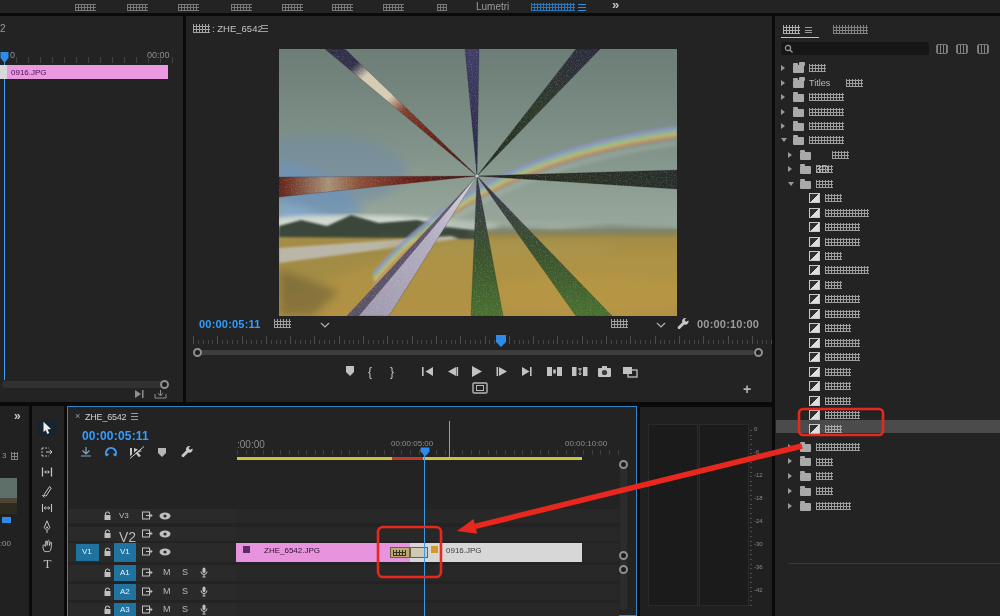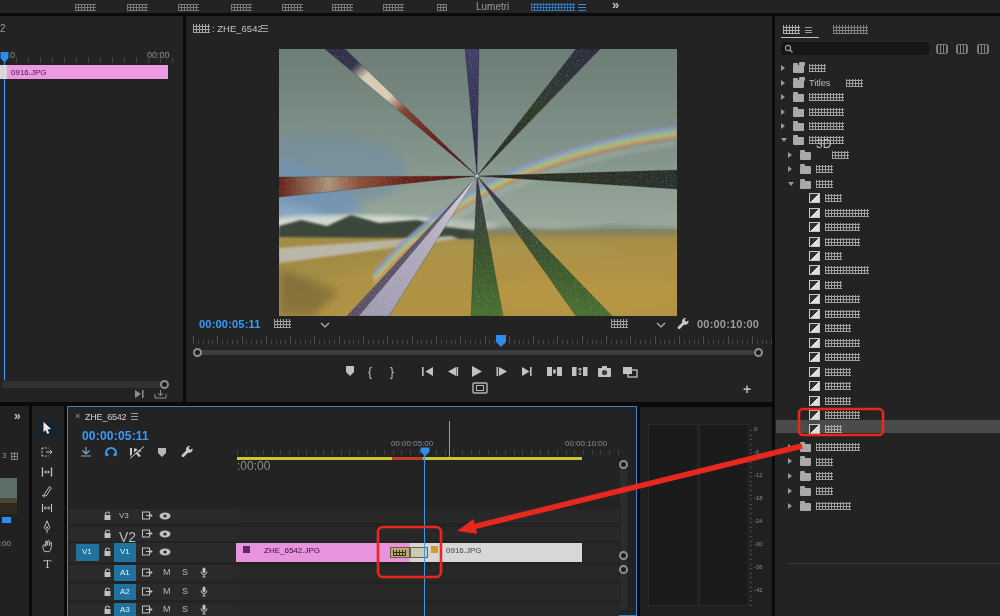--- a/index.html
+++ b/index.html
@@ -251,21 +251,21 @@
 <div class="folder" style="left:793px;top:109px"></div>
 <div class="abs" style="left:809px;top:108px"><i class="cn" style="width:35px;height:8px;color:#bdbdbd;"></i></div>
 <div class="tri-r" style="left:781px;top:123px"></div>
 <div class="folder" style="left:793px;top:123px"></div>
 <div class="abs" style="left:809px;top:122px"><i class="cn" style="width:35px;height:8px;color:#bdbdbd;"></i></div>
 <div class="tri-d" style="left:781px;top:138px"></div>
 <div class="folder" style="left:793px;top:137px"></div>
 <div class="abs" style="left:809px;top:136px"><i class="cn" style="width:35px;height:8px;color:#bdbdbd;"></i></div>
 <div class="tri-r" style="left:788px;top:152px"></div>
 <div class="folder" style="left:800px;top:152px"></div>
-<div class="tx" style="left:816px;top:137px;font-size:12px;color:#bdbdbd">3D </div>
+<div class="tx" style="left:816px;top:164px;font-size:10px;color:#bdbdbd">3D </div>
 <div class="abs" style="left:832px;top:151px"><i class="cn" style="width:17px;height:8px;color:#bdbdbd;"></i></div>
 <div class="tri-r" style="left:788px;top:166px"></div>
 <div class="folder" style="left:800px;top:166px"></div>
 <div class="abs" style="left:816px;top:165px"><i class="cn" style="width:17px;height:8px;color:#bdbdbd;"></i></div>
 <div class="tri-d" style="left:788px;top:182px"></div>
 <div class="folder" style="left:800px;top:181px"></div>
 <div class="abs" style="left:816px;top:180px"><i class="cn" style="width:17px;height:8px;color:#bdbdbd;"></i></div>
 <div class="ticon" style="left:810px;top:194px"></div>
 <div class="abs" style="left:825px;top:194px"><i class="cn" style="width:17px;height:8px;color:#bdbdbd;"></i></div>
 <div class="ticon" style="left:810px;top:209px"></div>
@@ -370,21 +370,21 @@
     </g>
 <g fill="#c8c8c8">
       <rect x="50" y="2" width="2" height="9"></rect>
       <path d="M54 2 L62 5 L58 6.5 L61 10 L58.6 11 L56 7.5 L54 9 Z"></path>
     </g>
     <path d="M49 12 L63 0" stroke="#232323" stroke-width="1.6"></path>
     <path d="M50 12.5 L64 .5" stroke="#c8c8c8" stroke-width="1"></path>
 <path d="M78 2 L86 2 L86 7 L82 11 L78 7 Z" fill="#b5b5b5"></path>
 <path d="M112.4 2.4 a3.2 3.2 0 0 1 -4.1 4.1 L104 10.8 a1.5 1.5 0 0 1 -2.1 -2.1 L106.2 4.4 a3.2 3.2 0 0 1 4.1 -4.1 L108.5 2.1 l1.7 1.7 Z" fill="#c8c8c8"></path>
 </svg>
-<div class="tx" style="left:237px;top:459px;font-size:12px;color:#8d8d8d">:00:00</div>
+<div class="tx" style="left:237px;top:439px;font-size:10px;color:#8d8d8d">:00:00</div>
 <div class="tx" style="left:391px;top:439px;font-size:8px;color:#8d8d8d">00:00:05:00</div>
 <div class="tx" style="left:565px;top:439px;font-size:8px;color:#8d8d8d">00:00:10:00</div>
 <div class="abs" style="left:237px;top:450px;width:382px;height:5px;background:repeating-linear-gradient(90deg,#3f3f3f 0 1px,transparent 1px 8.65px)"></div>
 <div class="abs" style="left:237px;top:457px;width:345px;height:2.5px;background:#cdc634"></div>
 <div class="abs" style="left:392px;top:457px;width:31px;height:2.5px;background:#c03a2a"></div>
 <div class="abs" style="left:68px;top:509px;width:168px;height:14px;background:#2a2a2a"></div>
 <div class="abs" style="left:236px;top:509px;width:383px;height:14px;background:#282828"></div>
 <div class="abs" style="left:68px;top:527px;width:168px;height:14px;background:#2a2a2a"></div>
 <div class="abs" style="left:236px;top:527px;width:383px;height:14px;background:#282828"></div>
 <div class="abs" style="left:68px;top:543px;width:168px;height:18.5px;background:#2a2a2a"></div>

